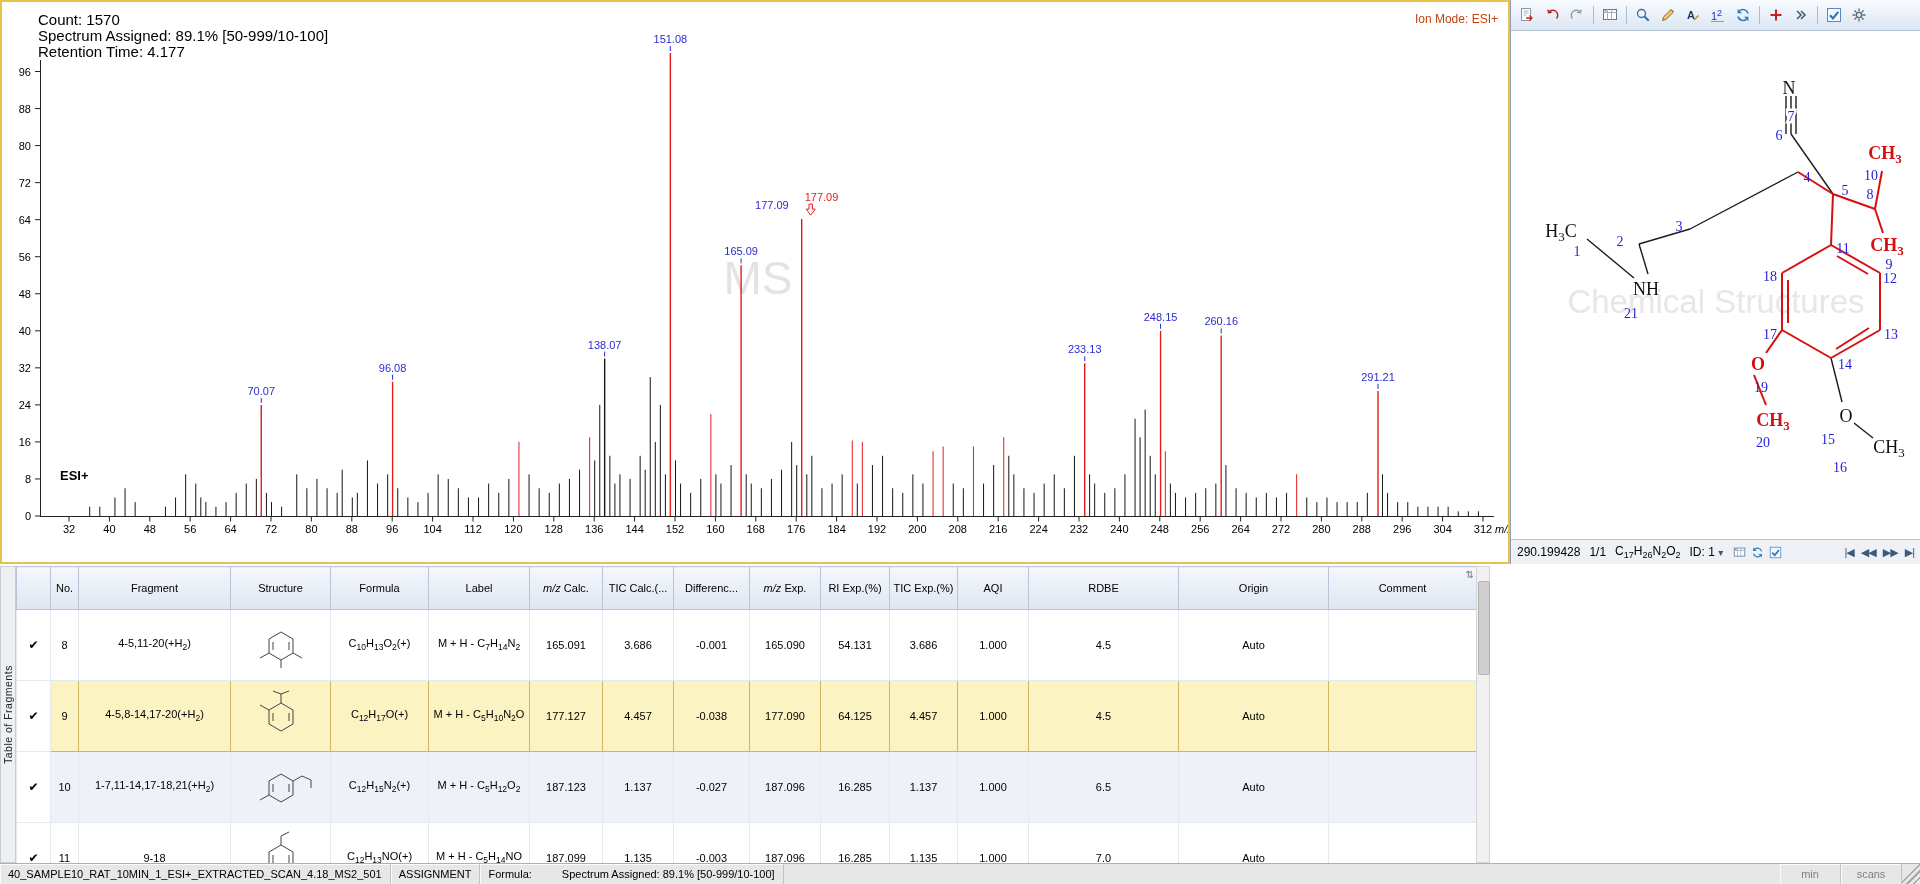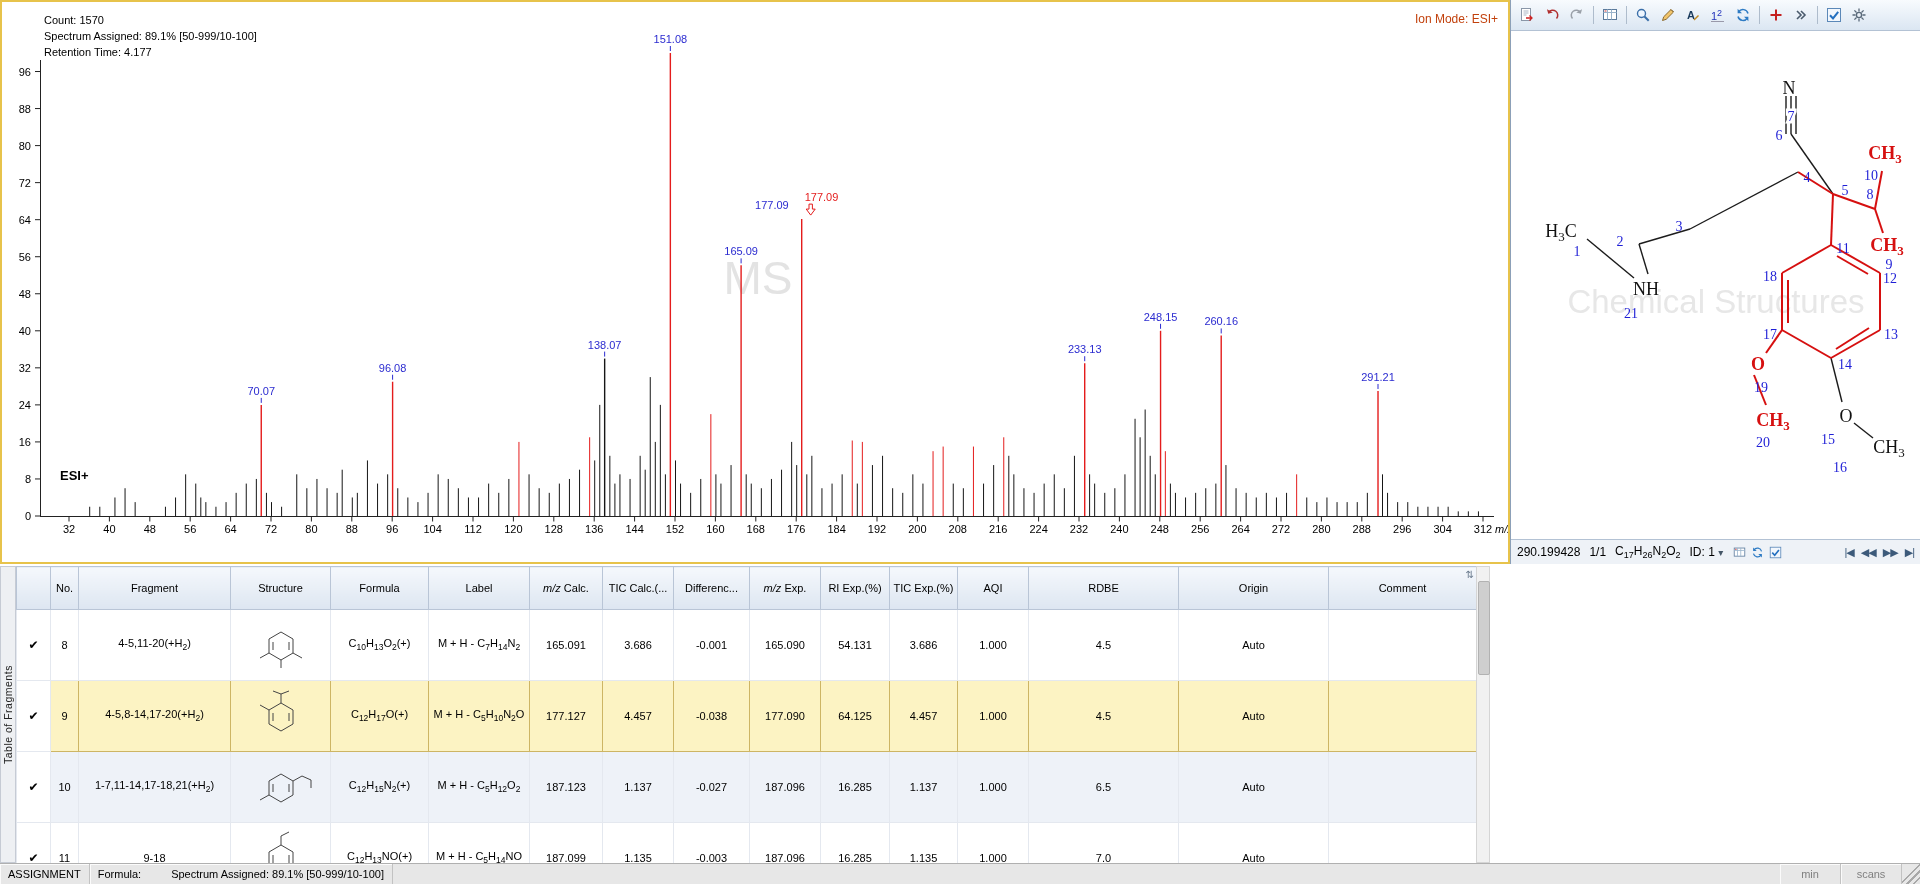--- a/index.html
+++ b/index.html
@@ -2,21 +2,21 @@
 <html><head>
 <meta charset="utf-8">
 <title>MS Assignment</title>
 <style>
   html,body{margin:0;padding:0;width:1920px;height:884px;overflow:hidden;background:#fff;
     font-family:"Liberation Sans",sans-serif;-webkit-font-smoothing:antialiased;}
   
   #spectrum-panel{position:absolute;left:0;top:0;width:1510px;height:564px;background:#fff;
     border:2px solid #e7c34b;box-sizing:border-box;}
   #spectrum-svg{position:absolute;left:0;top:0;}
-  .info-lines{position:absolute;left:42px;top:10px;font-size:11px;color:#000;line-height:16px;}
+  .info-lines{position:absolute;left:36px;top:10px;font-size:15px;color:#000;line-height:16px;}
   .ion-mode{position:absolute;right:10px;top:10px;font-size:12px;color:#c2410c;}
   .esi-label{position:absolute;left:58px;top:466px;font-size:13px;font-weight:bold;color:#000;}
   
   #structure-panel{position:absolute;left:1510px;top:0;width:410px;height:564px;display:flex;
     flex-direction:column;border-left:1px solid #8ca0b8;background:#fff;box-sizing:border-box;}
   .panel-title{flex:0 0 20px;height:20px;background:linear-gradient(#dcebfa,#a9c5e4);
     border-bottom:1px solid #7f9dc0;font-size:12px;color:#10243c;display:flex;align-items:center;
     justify-content:space-between;padding:0 5px;}
   .panel-toolbar{flex:0 0 30px;background:linear-gradient(#f8fbfe,#dbe6f2);border-bottom:1px solid #b3c2d4;
     display:flex;align-items:center;padding:0 4px;gap:1px;}
@@ -690,20 +690,21 @@
         <td>Auto</td>
         <td></td>
       </tr>
     </tbody>
   </table>
 <div id="table-scrollbar">
   <div class="thumb"></div>
 </div>
 
 <div id="status-bar">
+  <div class="seg">40_SAMPLE10_RAT_10MIN_1_ESI+_EXTRACTED_SCAN_4.18_MS2_501</div>
   <div class="seg">ASSIGNMENT</div>
   <div class="seg">
     <span>Formula:</span>
     <span class="assigned">Spectrum Assigned: 89.1% [50-999/10-100]</span>
   </div>
   <div class="seg spacer"></div>
   <div class="seg unit">min</div>
   <div class="seg unit">scans</div>
   <div class="grip"></div>
 </div>

